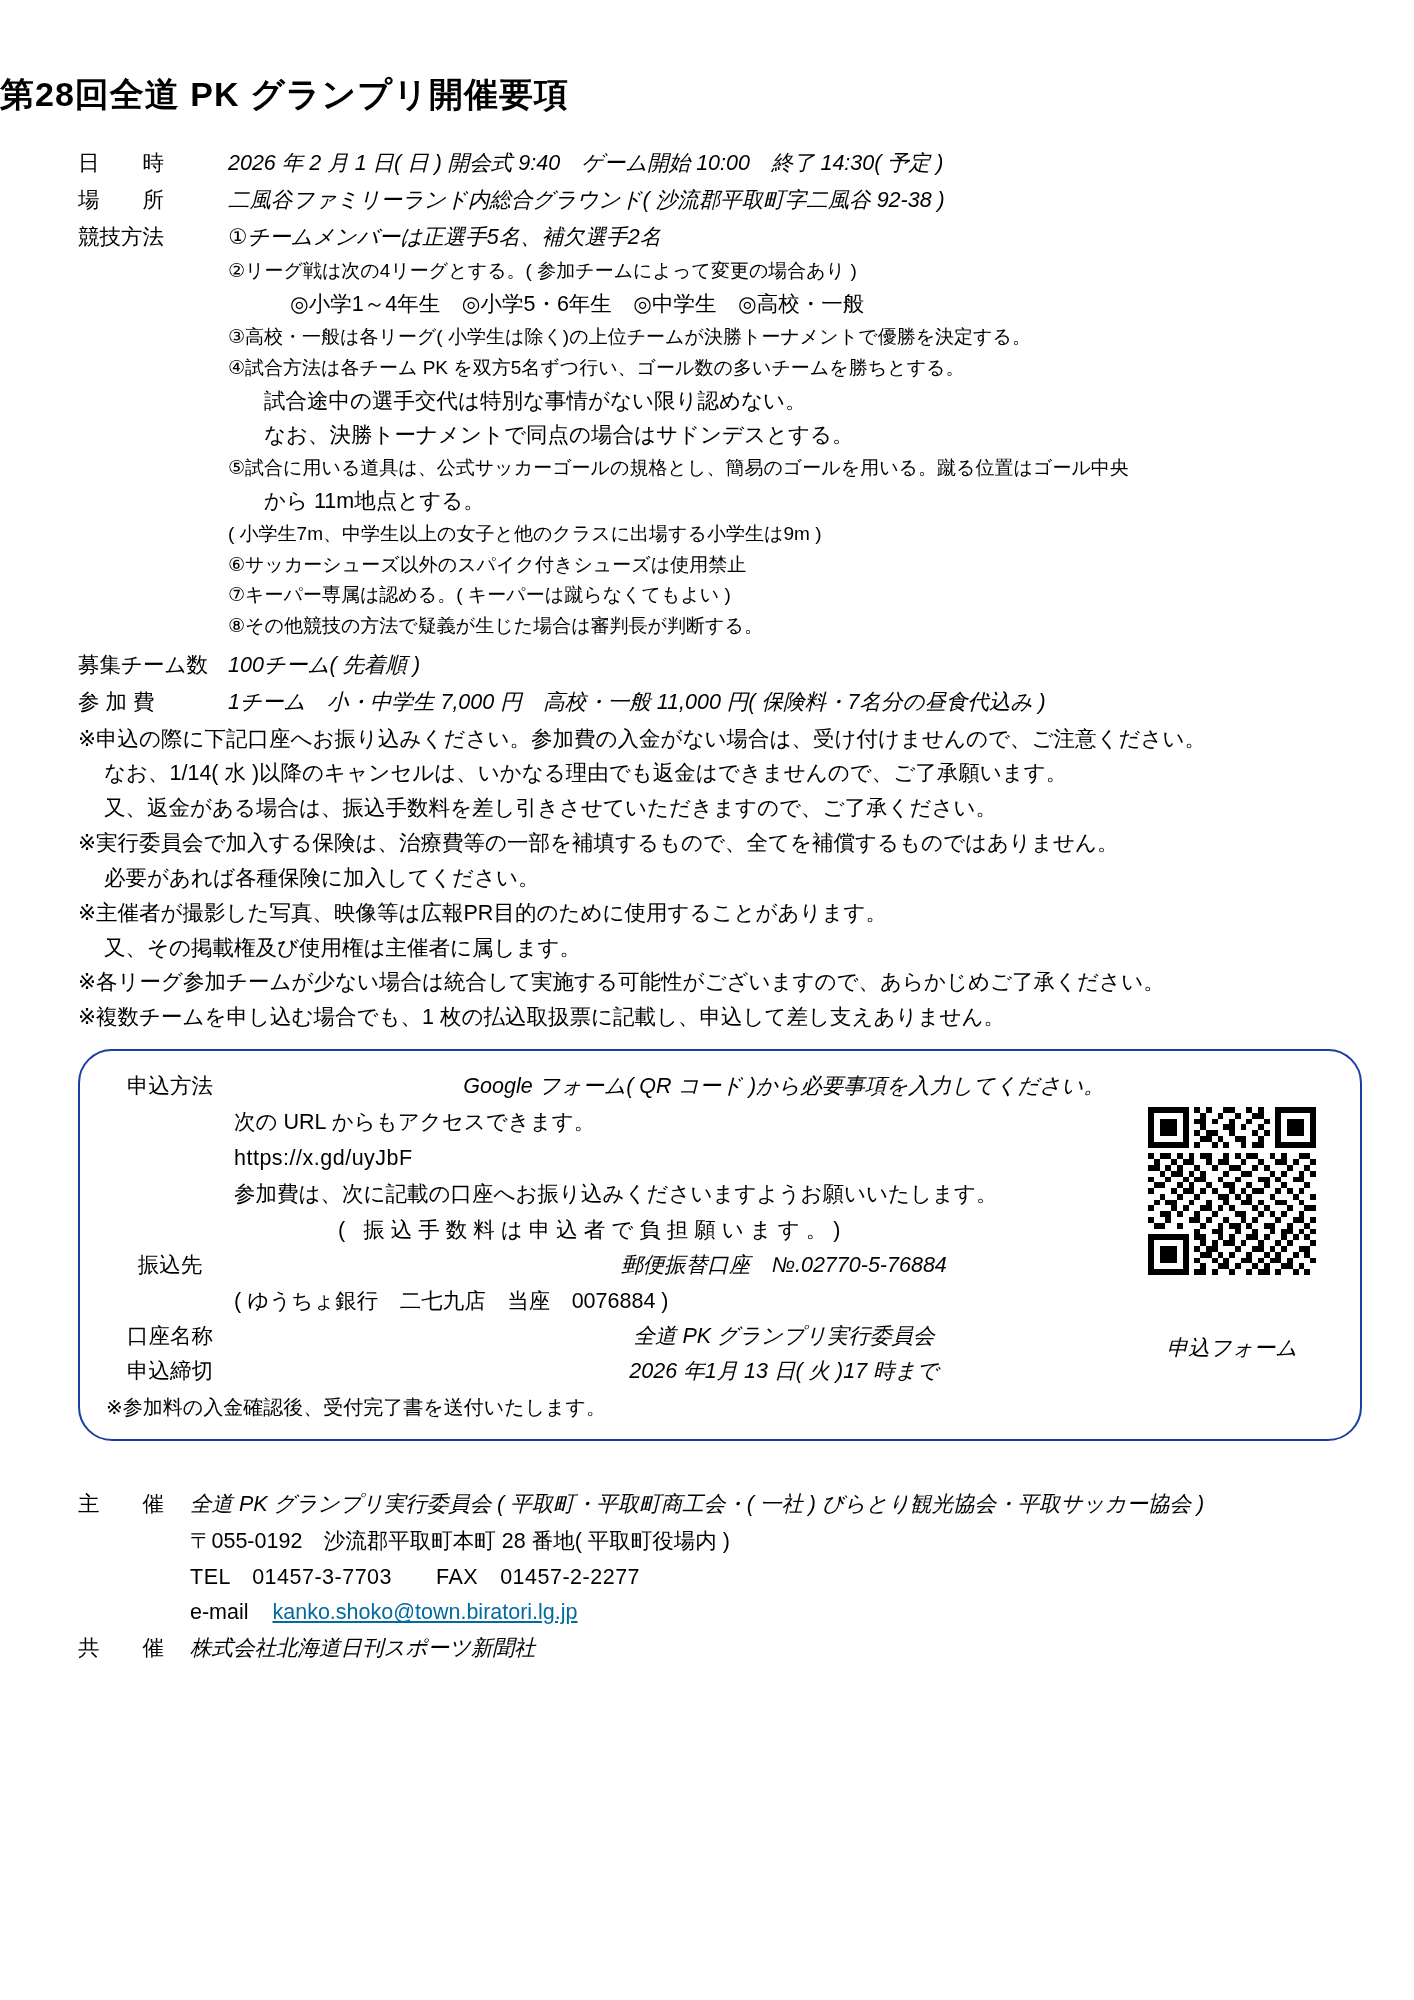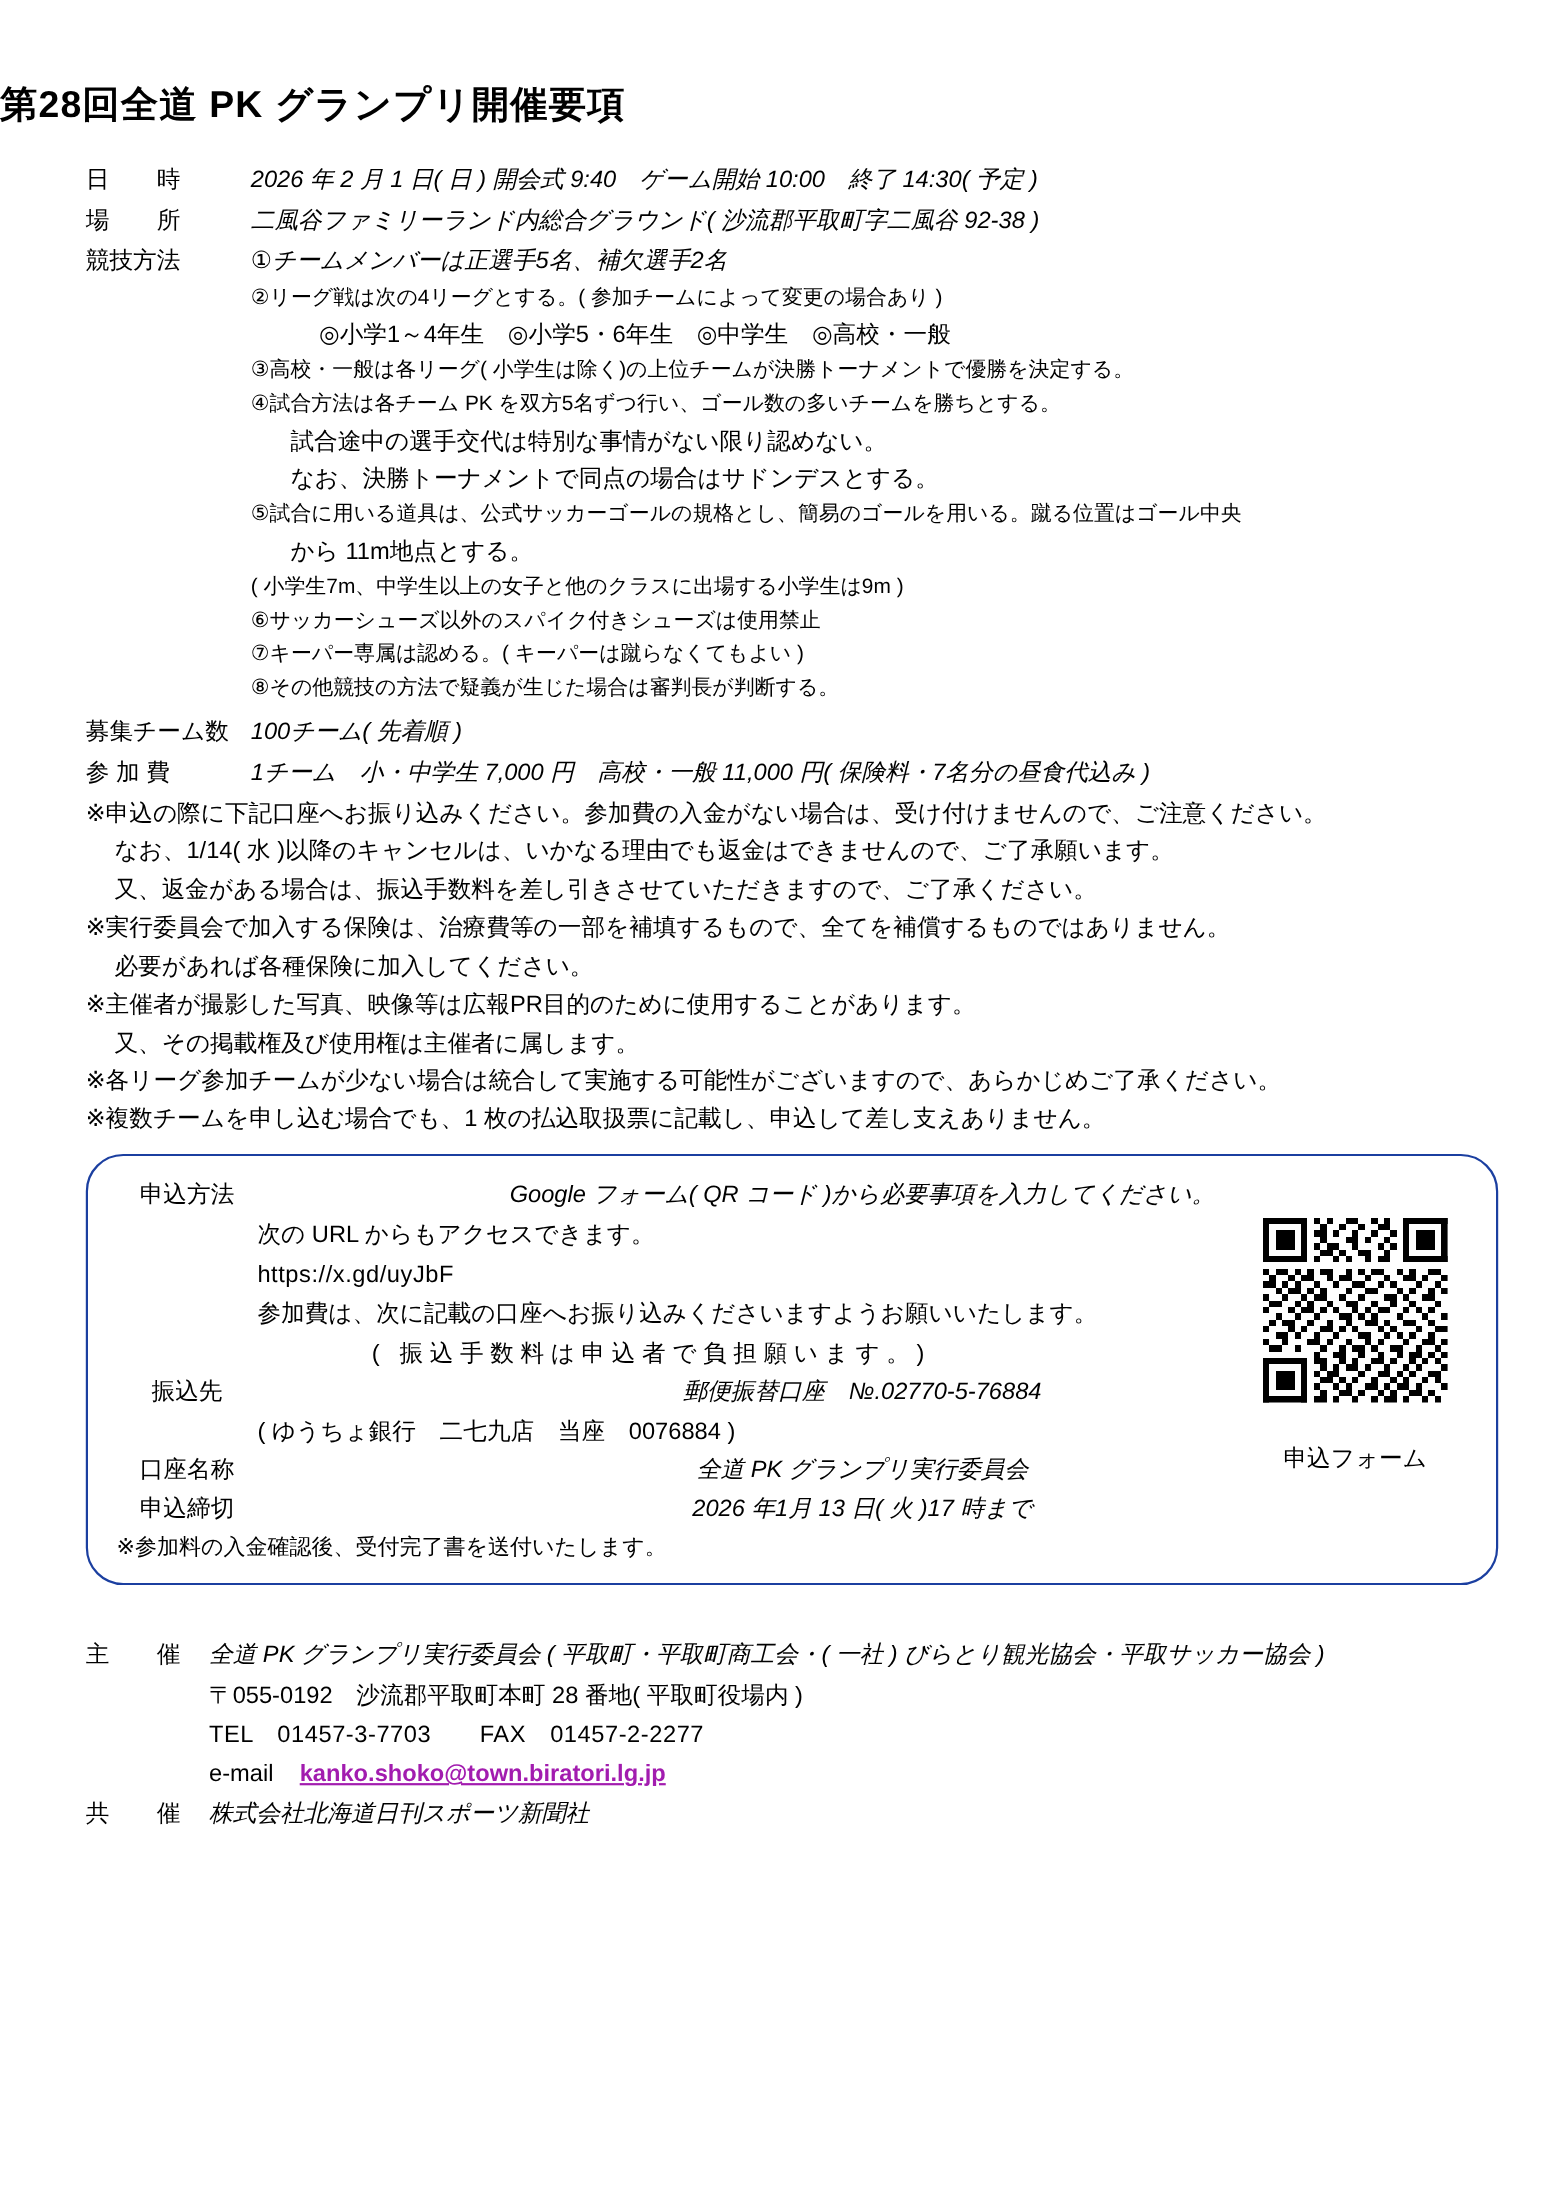--- a/index.html
+++ b/index.html
@@ -112,45 +112,45 @@
     top: 56px;
     width: 168px;
     text-align: center;
   }
   .qr {
     width: 168px;
     height: 168px;
     display: block;
   }
   .qr-caption {
-    margin-top: 36px;
+    margin-top: 58px;
     font-size: 21.5px;
     text-align: center;
+    font-style: italic;
   }
   .after-box {
     margin-top: 2px;
     font-size: 20px;
     line-height: 1.62;
   }
   .footer {
     margin-top: 46px;
     font-size: 21.5px;
     line-height: 1.66;
   }
   .footer .row .label {
     width: 112px;
     flex: 0 0 112px;
   }
   .footer-indent {
     margin-left: 112px;
   }
   .mail {
-    color: #a21caf;
+    color: #0369a1;
     text-decoration: underline;
-    font-weight: bold;
   }
   .mono-num {
     letter-spacing: 0.5px;
   }
 </style>
 </head>
 <body>
 
 <div class="page">
 

